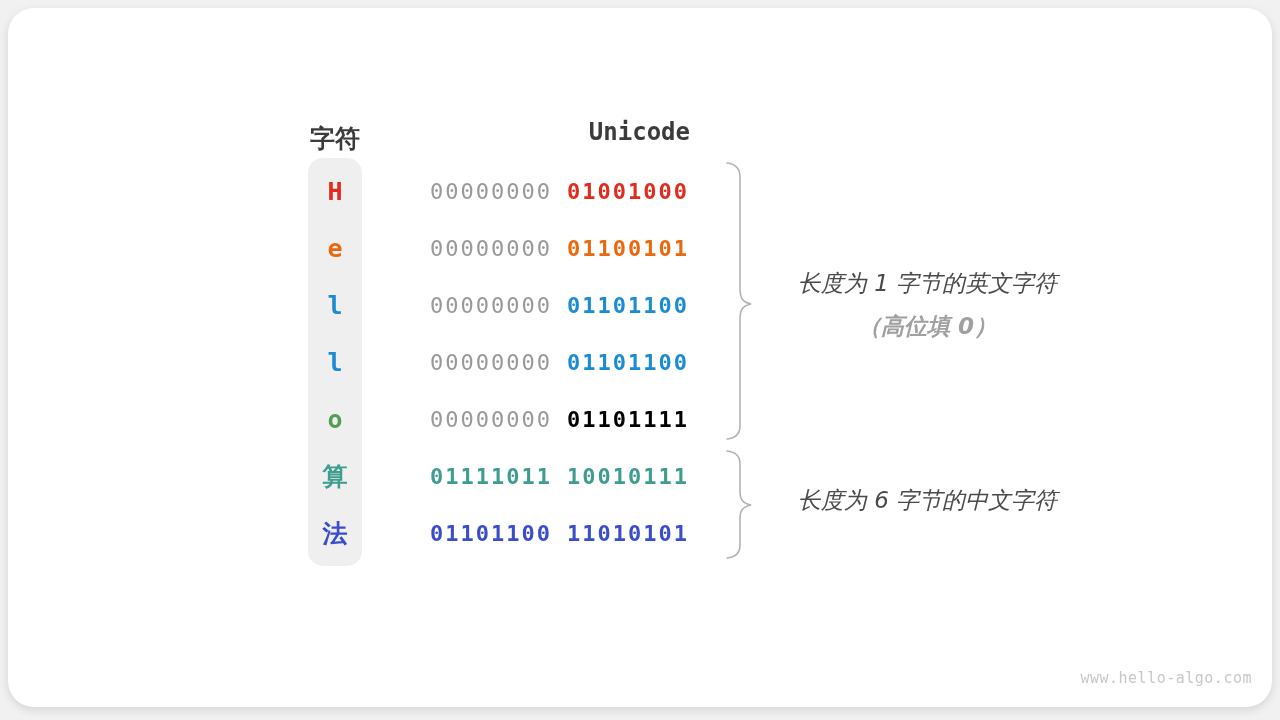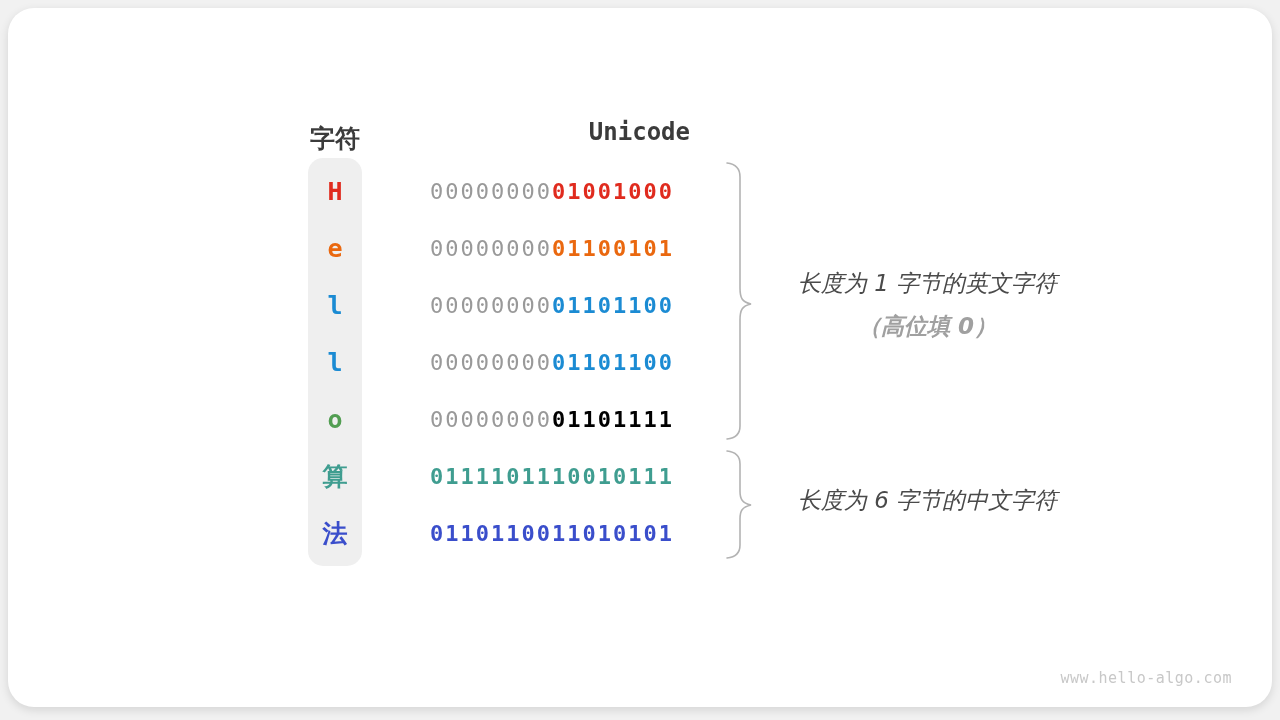--- a/index.html
+++ b/index.html
@@ -60,20 +60,21 @@
     left: 422px; top: 150px;
     width: 260px;
     padding: 5px 0 4px 0;
     display: flex;
     flex-direction: column;
   }
   .bin-row {
     height: 57px;
     display: flex;
     align-items: center;
+    column-gap: 15px;
     font-family: "DejaVu Sans Mono", "Liberation Mono", monospace;
     font-size: 22px;
     letter-spacing: 2px;
     white-space: nowrap;
   }
   .byte.bold { font-weight: bold; }
   .braces-svg {
     position: absolute;
     left: 0; top: 0;
     width: 1280px; height: 720px;
@@ -91,21 +92,21 @@
   .annotation-english { left: 747px; top: 264px; }
   .annotation-chinese { left: 747px; top: 481px; }
   .annotation .sub-line {
     margin-top: 20px;
     color: #a0a0a0;
     font-weight: bold;
     font-size: 23px;
   }
   .watermark {
     position: absolute;
-    right: 40px; bottom: 20px;
+    right: 20px; bottom: 20px;
     font-family: "DejaVu Sans Mono", "Liberation Mono", monospace;
     font-size: 15px;
     color: #c8c8c8;
     letter-spacing: 0.5px;
   }
 </style>
 </head>
 <body>
 
 <div class="page">

